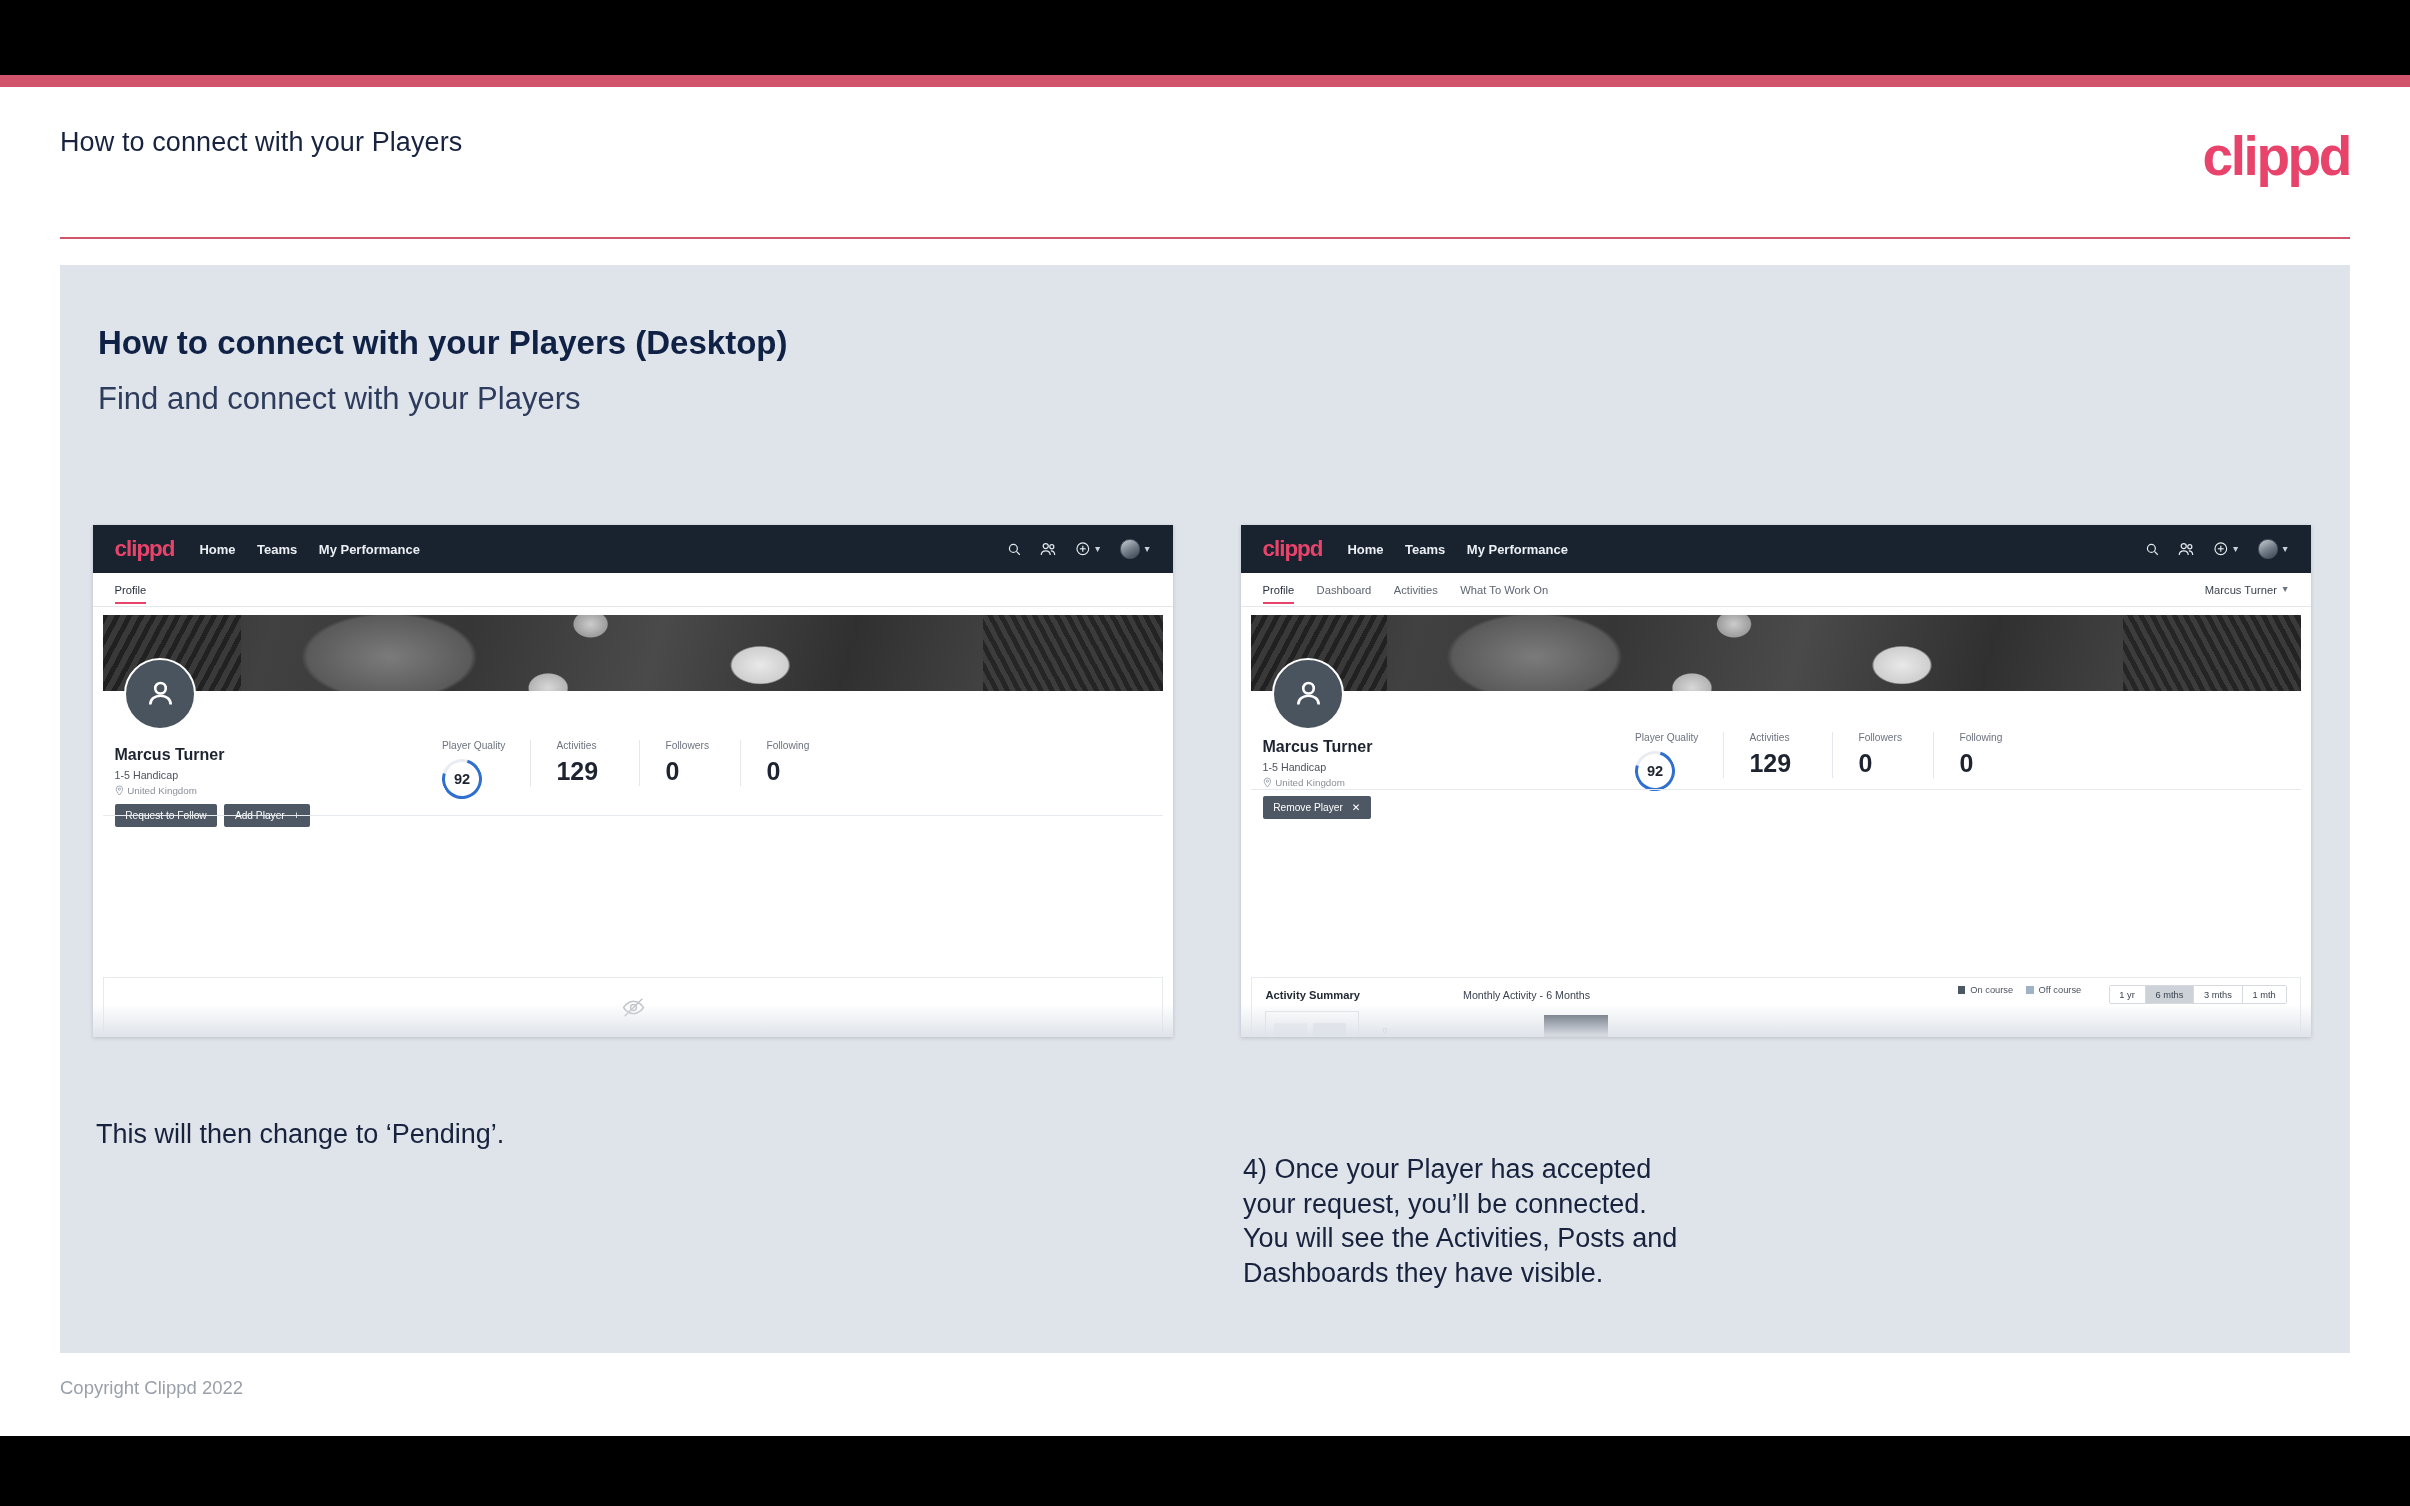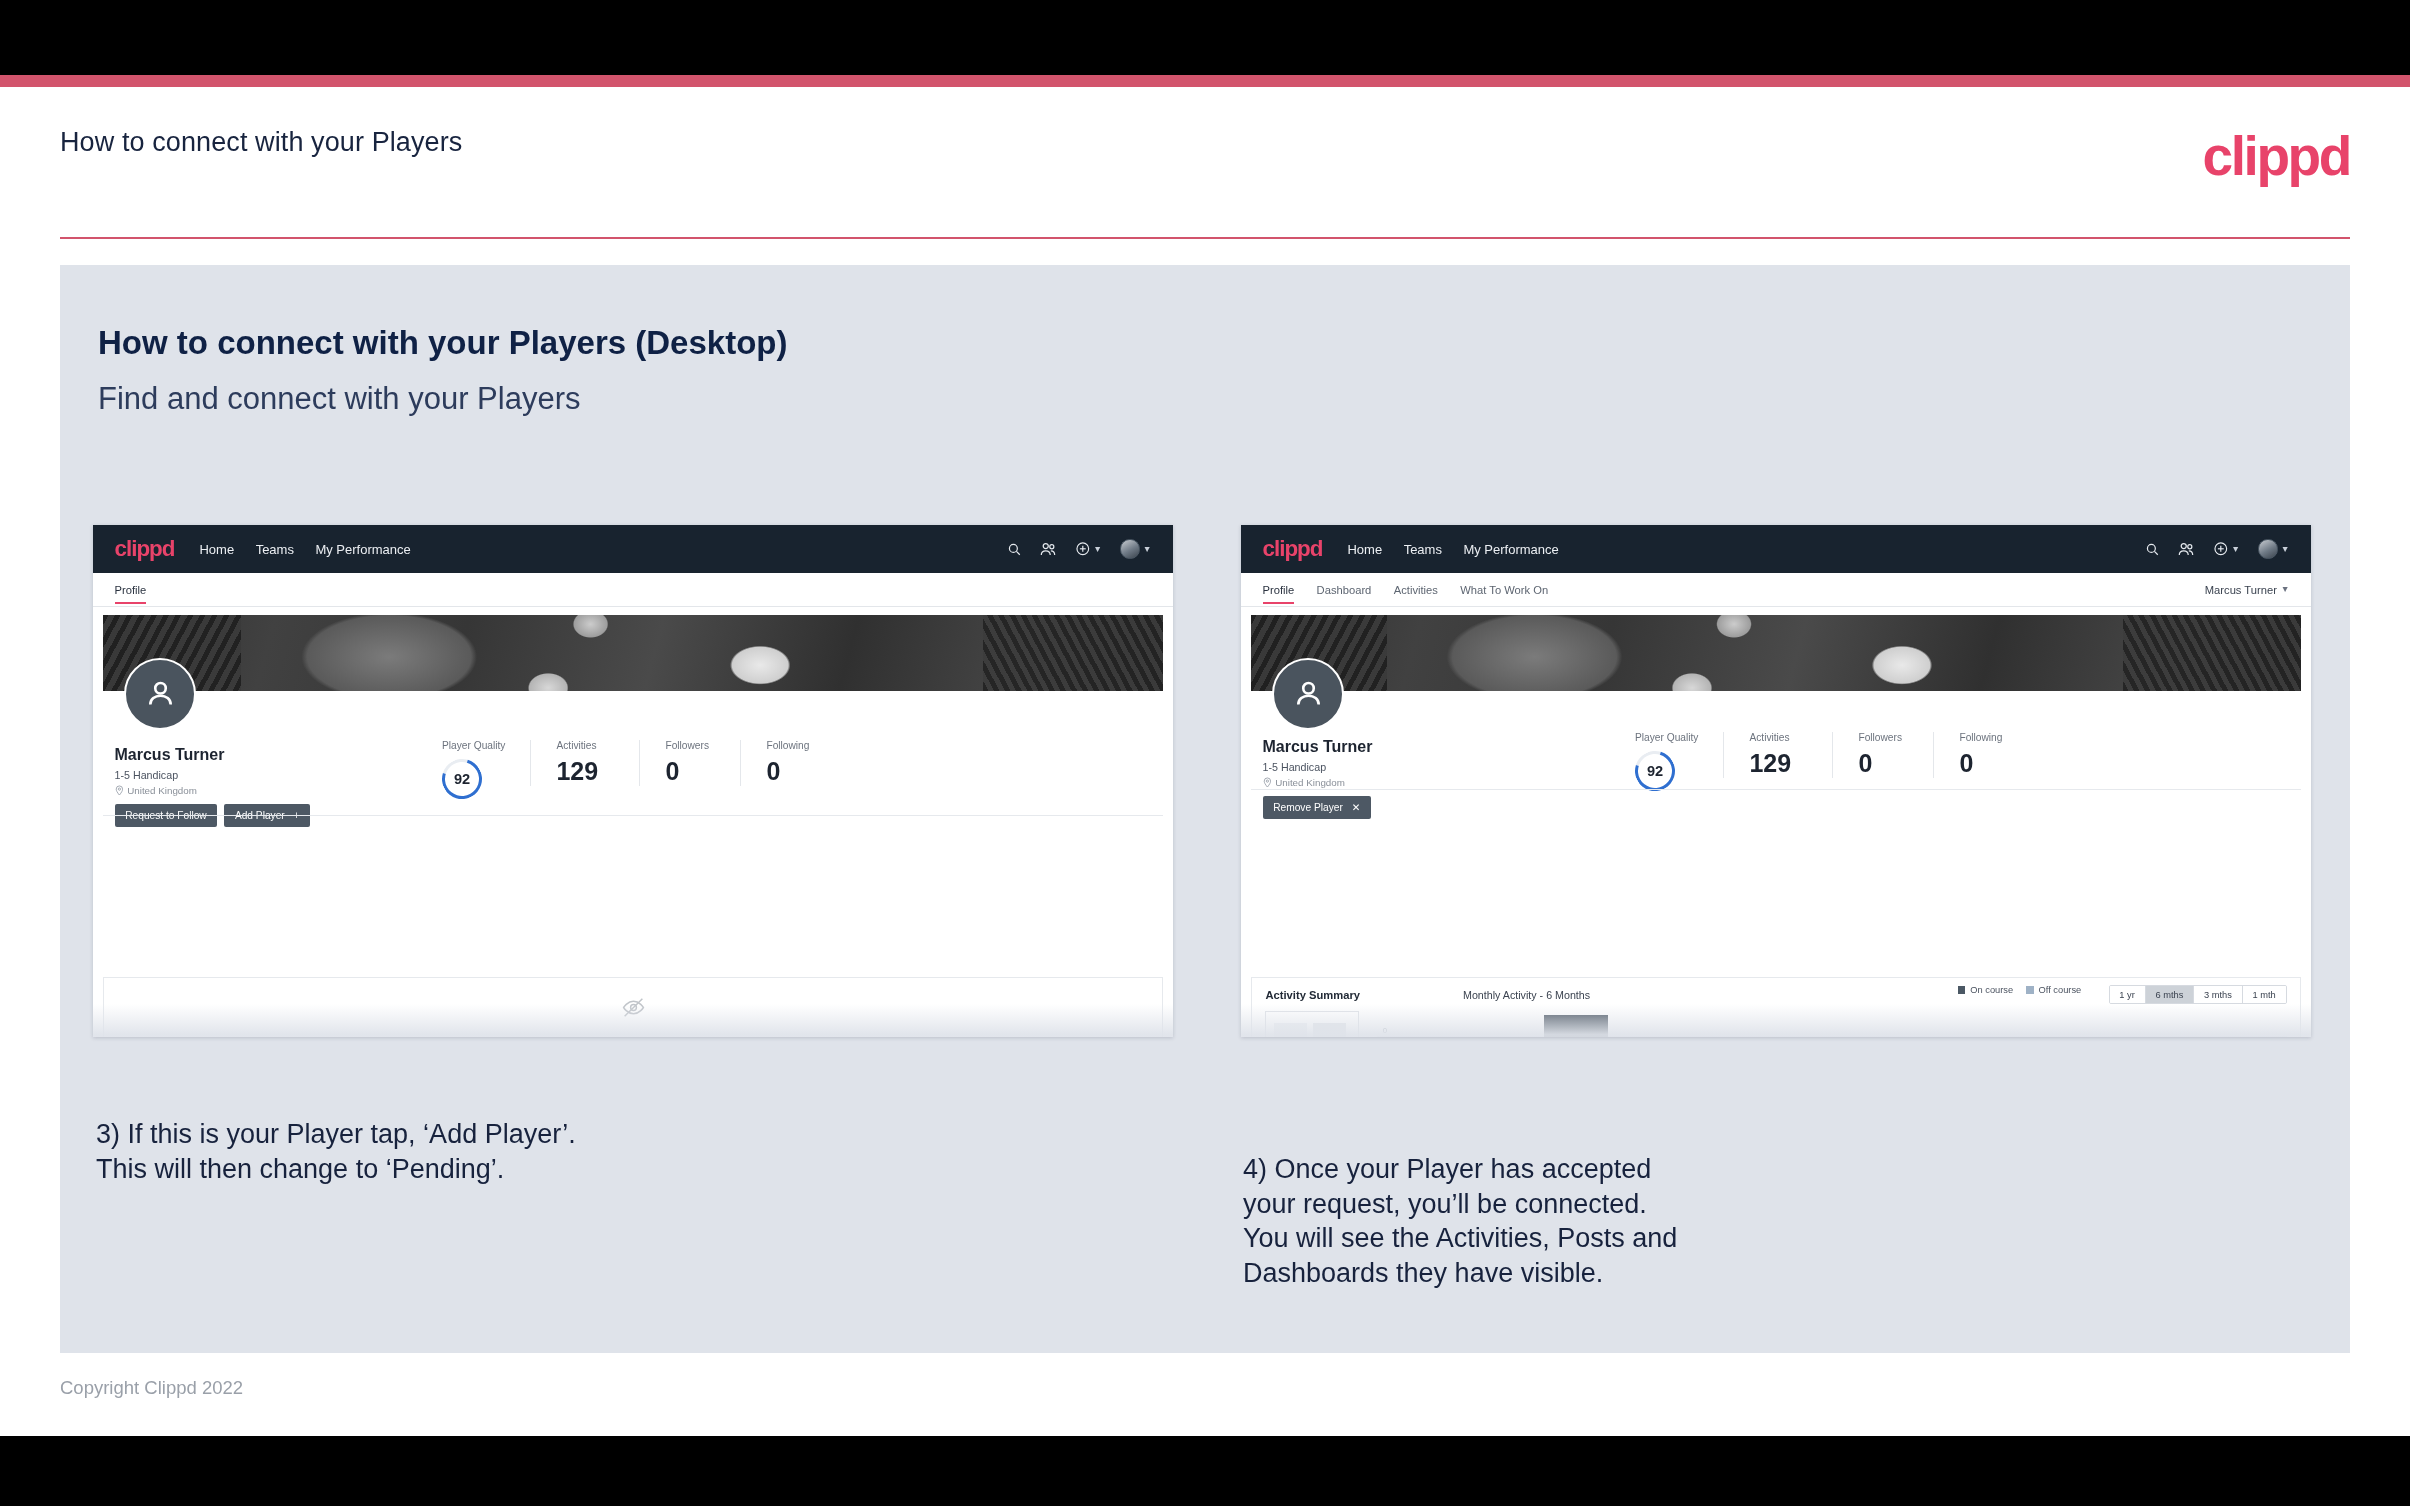--- a/index.html
+++ b/index.html
@@ -70,21 +70,21 @@
 
   
   .navbar {
     position: relative; height: 48px; background: #18232f;
     display: flex; align-items: center; padding: 0 21.5px;
   }
   .nav-logo {
     font-size: 22.4px; font-weight: bold; color: #e8436a;
     letter-spacing: -1px; margin-right: 25px; line-height: 1;
   }
-  .nav-links { display: flex; gap: 21.5px; }
+  .nav-links { display: flex; gap: 21.5px; font-weight: bold; }
   .nav-link { font-size: 13px; color: #eceff3; }
   .nav-icons {
     margin-left: auto; display: flex; align-items: center; gap: 18.5px;
   }
   .nav-icons svg { display: block; }
   .icon-combo { display: flex; align-items: center; gap: 2.9px; }
   .chev { font-size: 8.8px; color: #c9d0d9; line-height: 1; }
   .nav-avatar {
     width: 19.5px; height: 19.5px; border-radius: 50%;
     background: linear-gradient(150deg,#c9cdd2 0%,#6f7a86 55%,#39424c 100%);
@@ -509,21 +509,20 @@
       <div class="peek-baseline"></div>
       <div class="peek-zero">0</div>
       <div class="peek-bar"></div>
     </div>
   </div>
 
   <div class="shot-fade"></div>
 </div>
 
 <div class="caption caption-left">
-  <div>3) If this is your Player tap, ‘Add Player’.</div>
   <div>This will then change to ‘Pending’.</div>
 </div>
 
 <div class="caption caption-right">
   <div>4) Once your Player has accepted</div>
   <div>your request, you’ll be connected.</div>
   <div>You will see the Activities, Posts and</div>
   <div>Dashboards they have visible.</div>
 </div>
 

